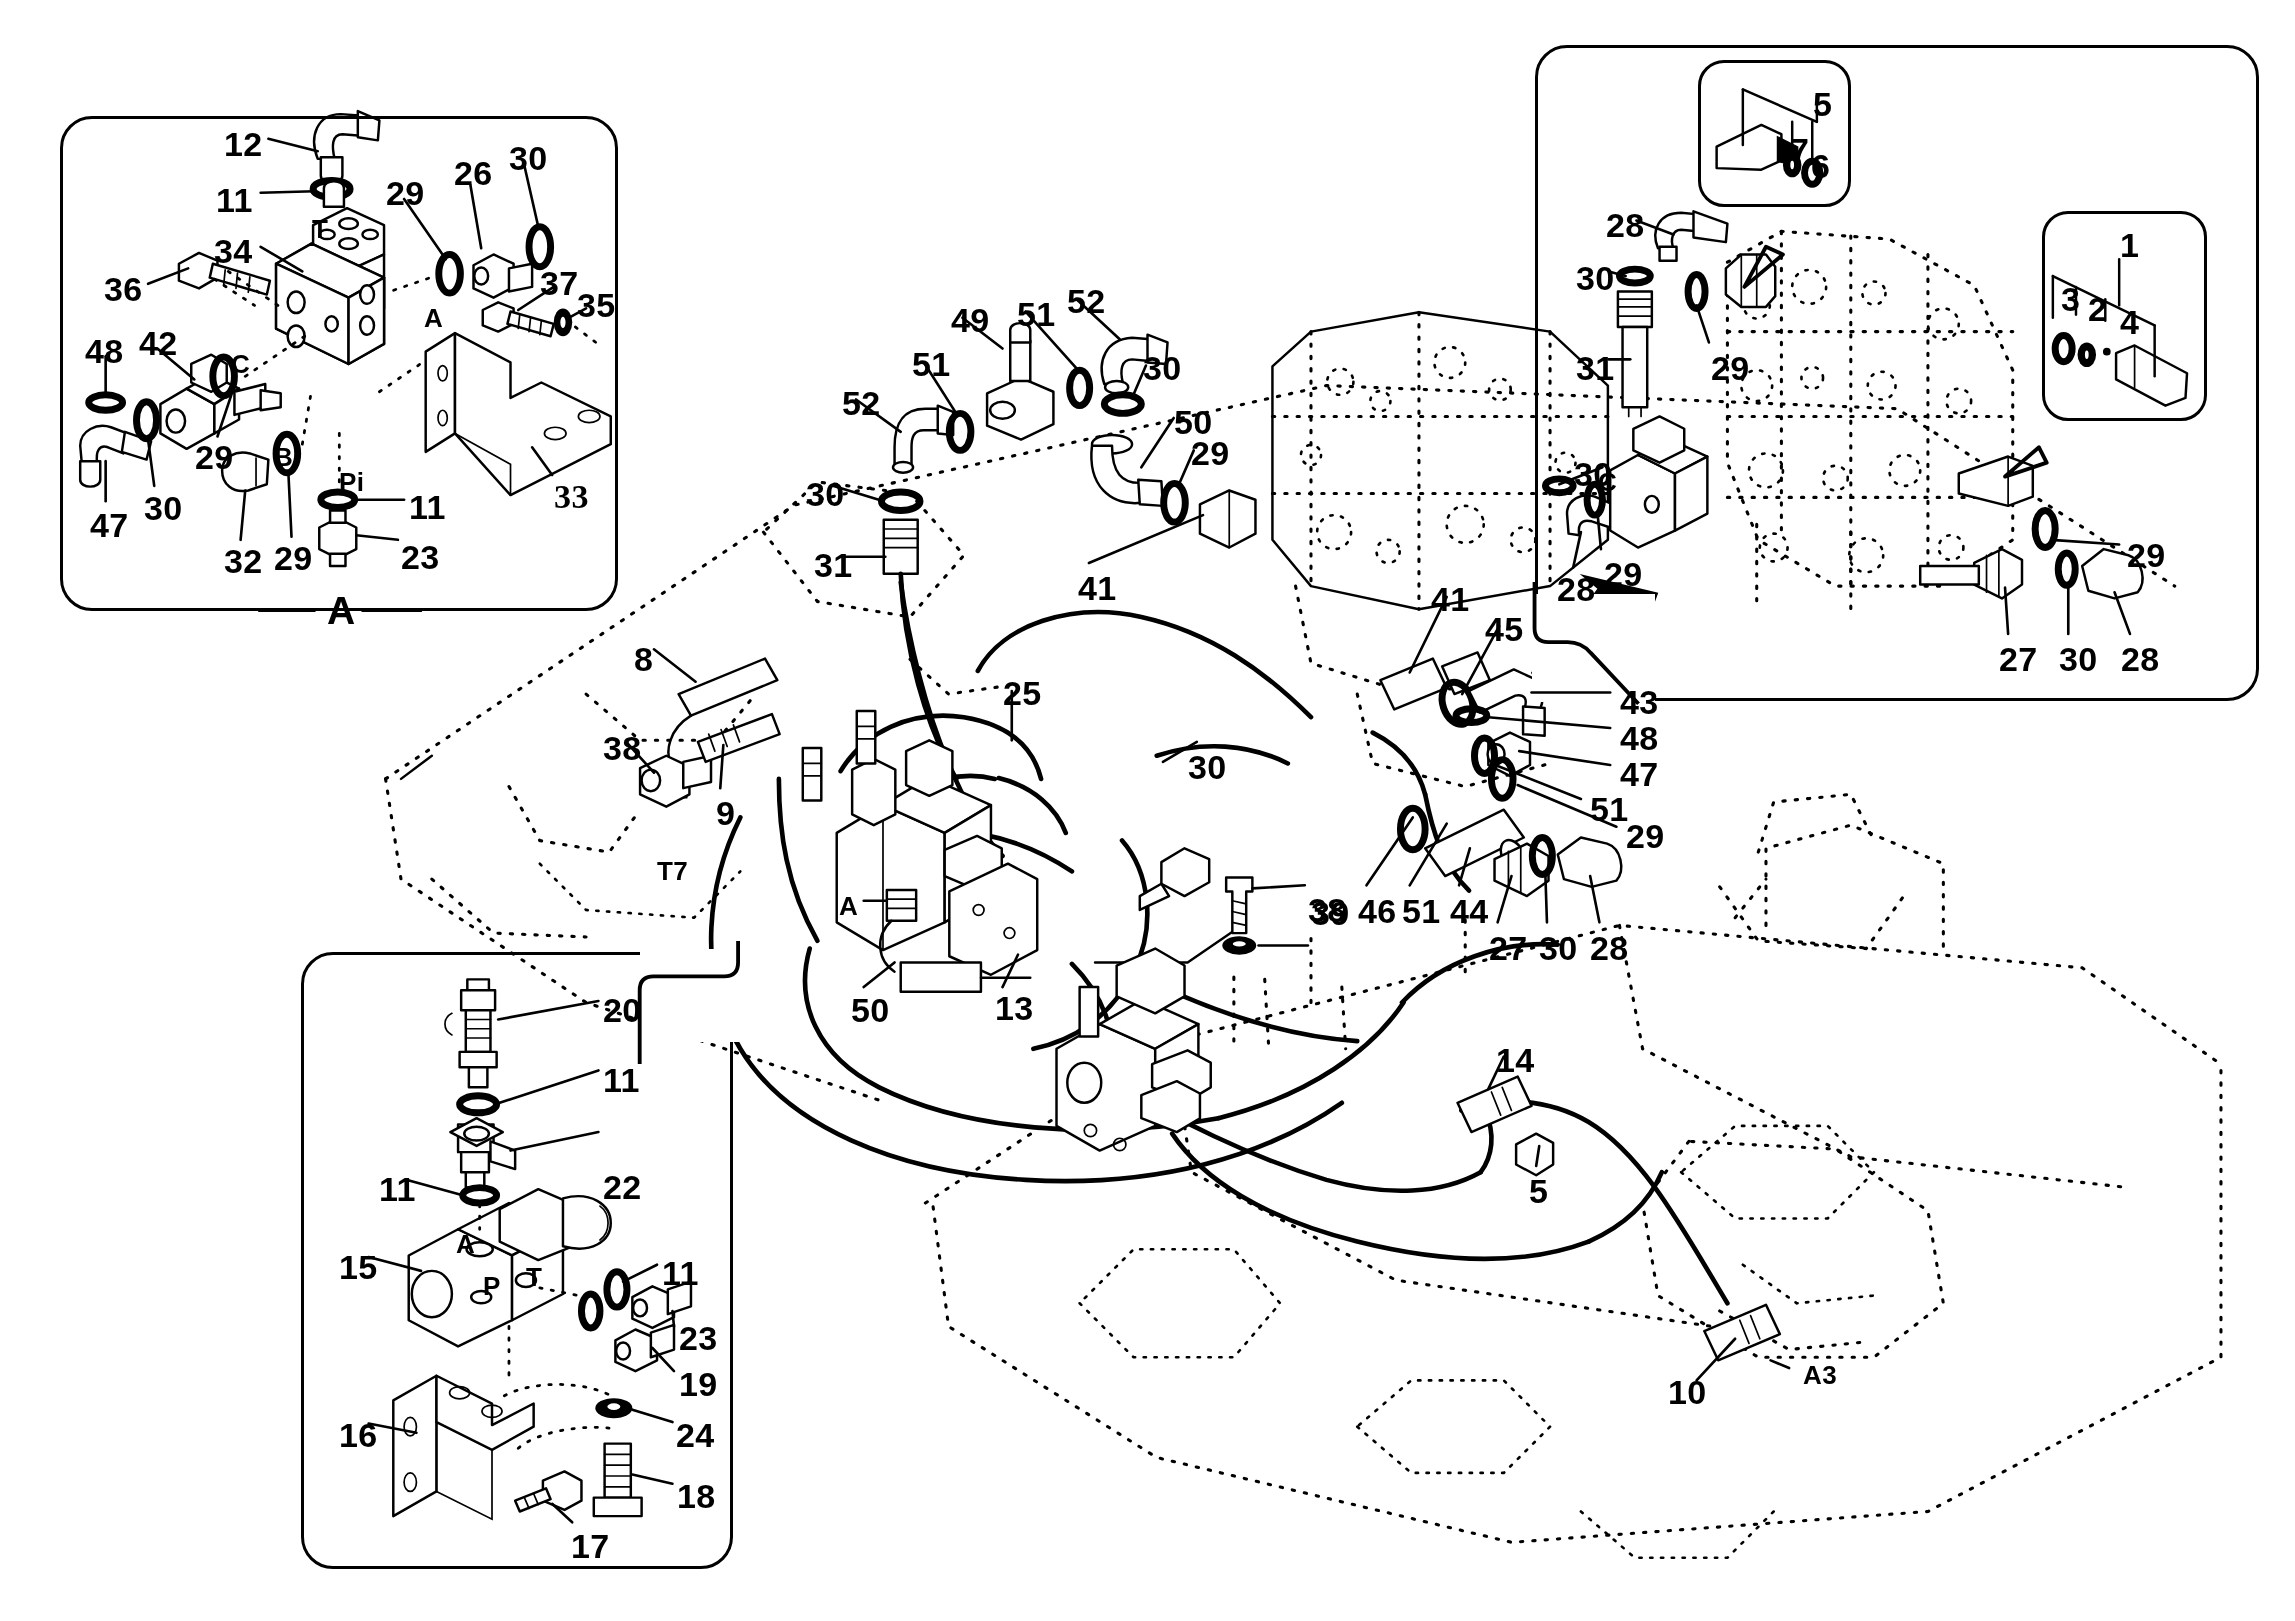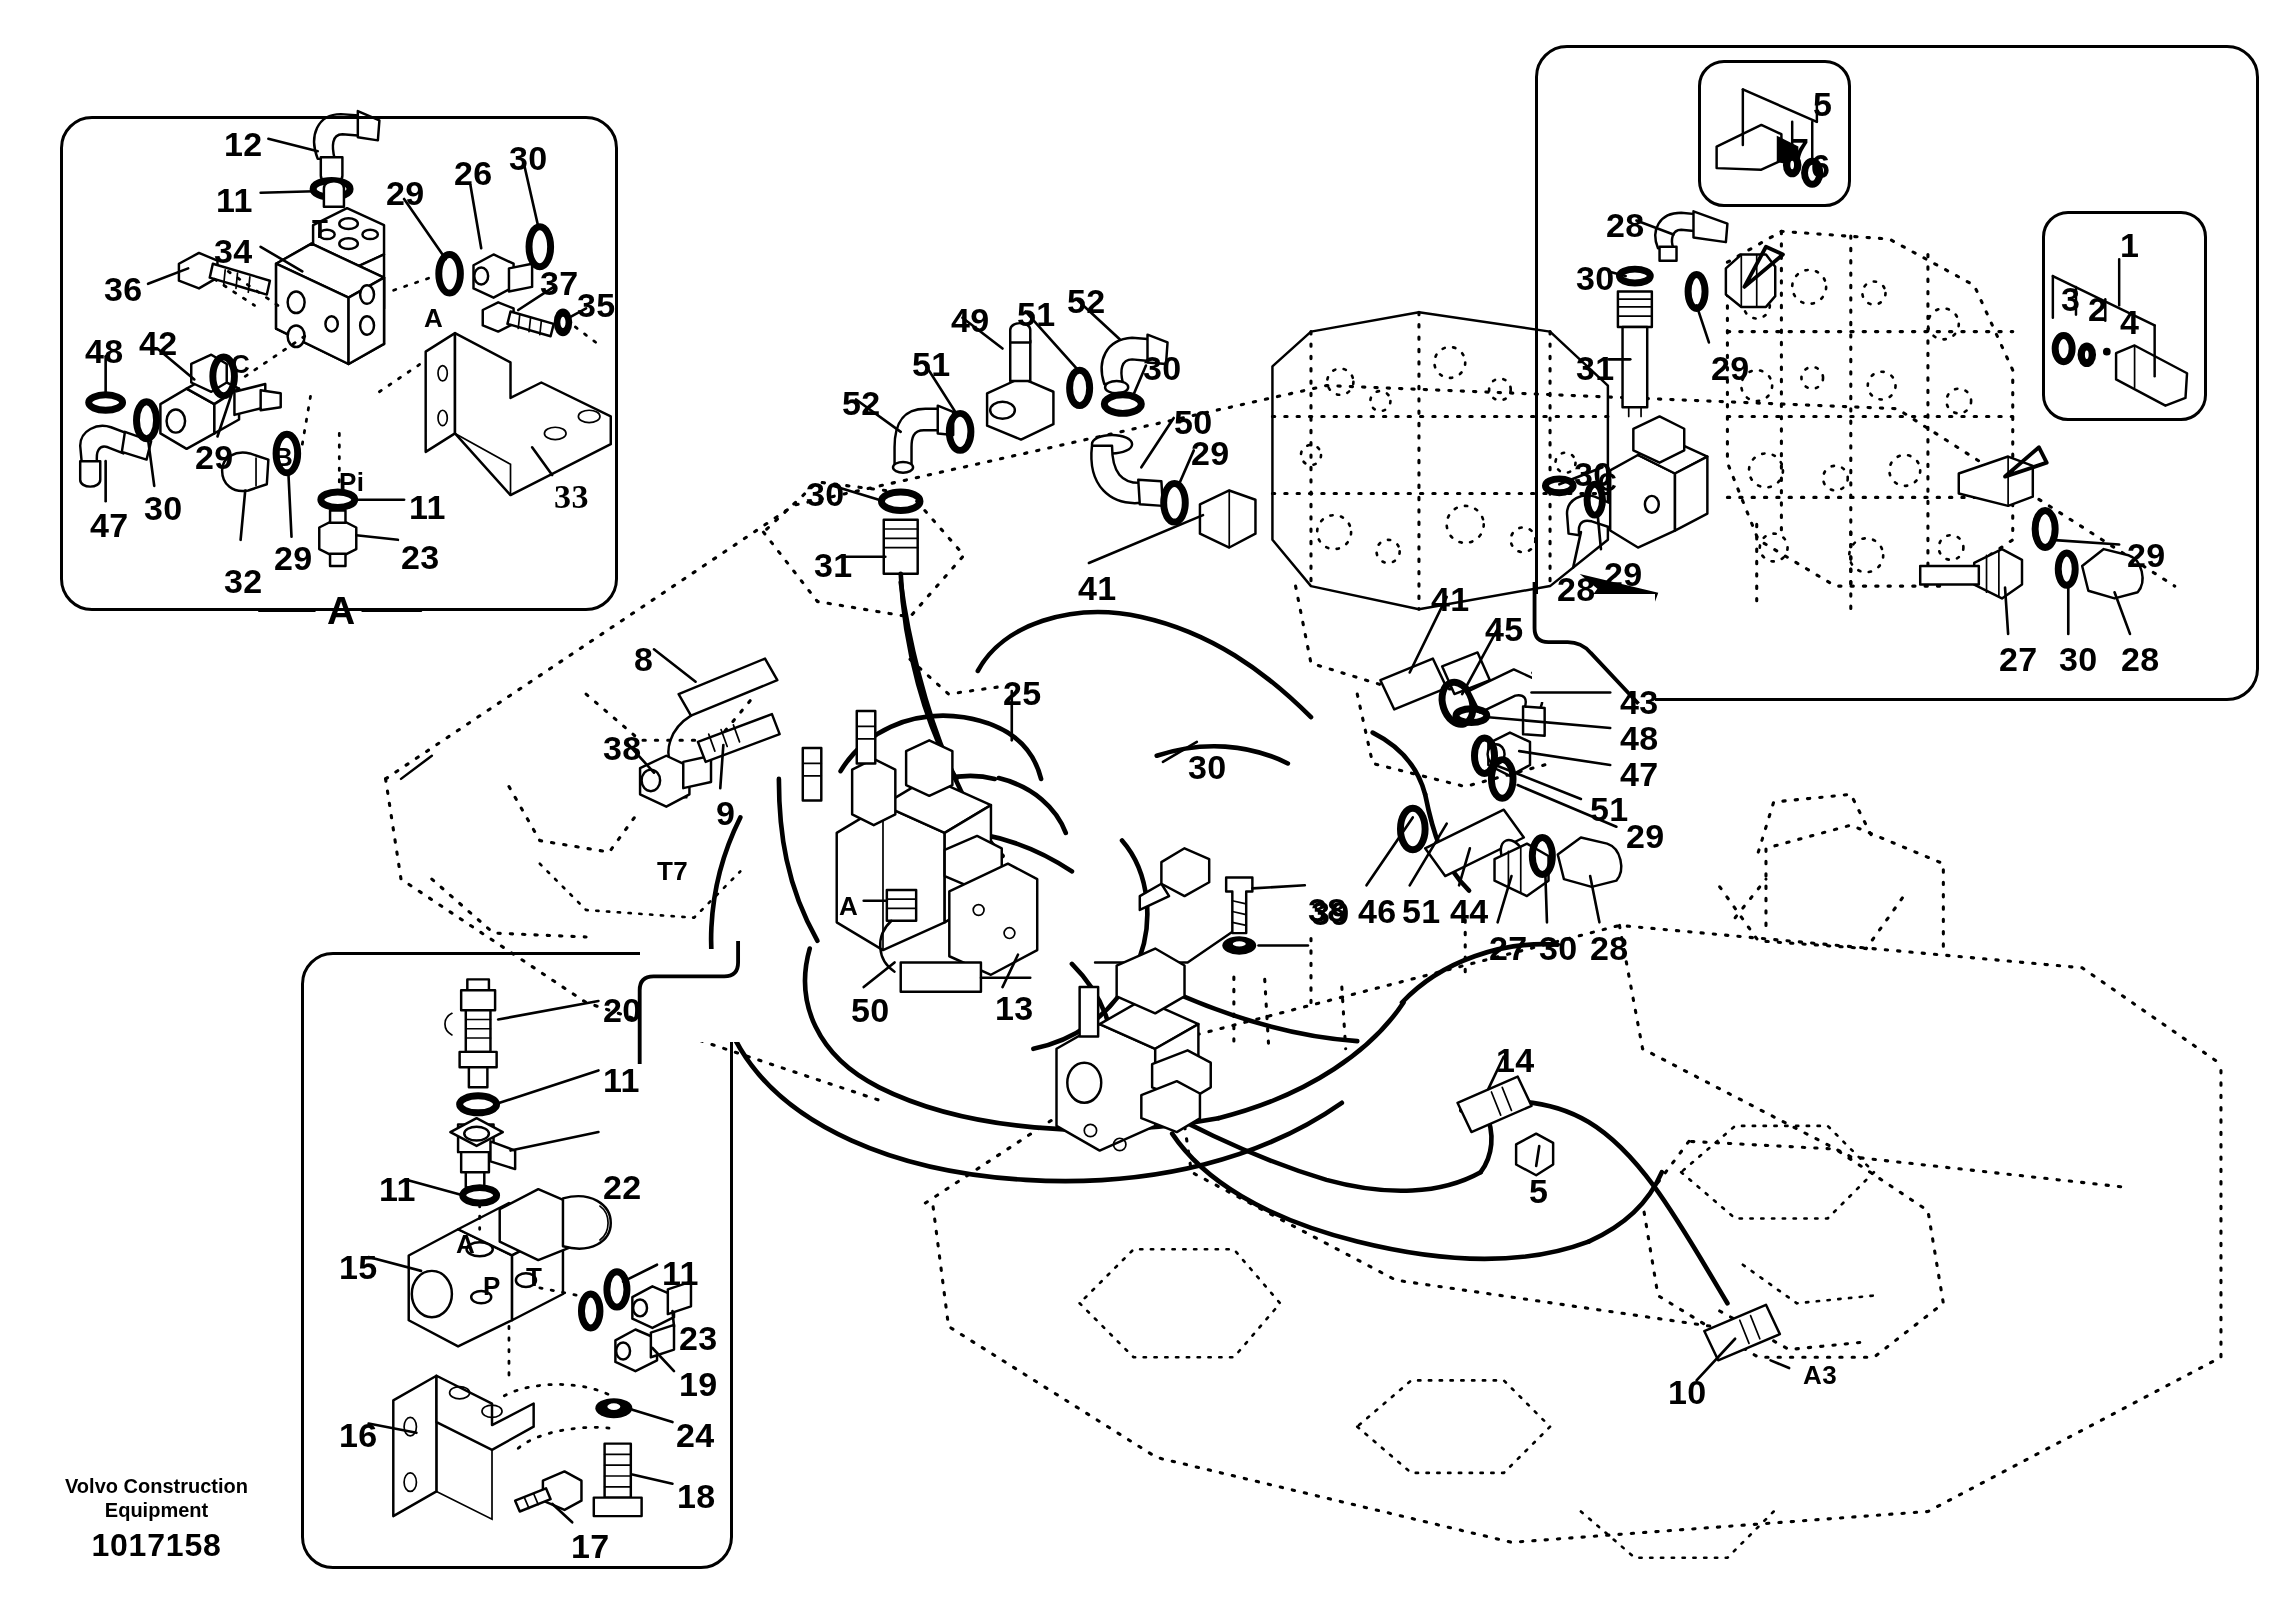--- a/index.html
+++ b/index.html
@@ -775,21 +775,21 @@
     <div class="lbl n" style="left:509px;top:141px;">30</div>
     <div class="lbl n" style="left:214px;top:234px;">34</div>
     <div class="lbl n" style="left:104px;top:272px;">36</div>
     <div class="lbl n" style="left:540px;top:266px;">37</div>
     <div class="lbl n" style="left:577px;top:288px;">35</div>
     <div class="lbl n" style="left:85px;top:334px;">48</div>
     <div class="lbl n" style="left:139px;top:326px;">42</div>
     <div class="lbl n" style="left:195px;top:440px;">29</div>
     <div class="lbl n" style="left:144px;top:491px;">30</div>
     <div class="lbl n" style="left:90px;top:508px;">47</div>
-    <div class="lbl n" style="left:224px;top:544px;margin-top:20px;">32</div>
+    <div class="lbl n" style="left:224px;top:544px;">32</div>
     <div class="lbl n" style="left:274px;top:541px;">29</div>
     <div class="lbl n" style="left:409px;top:490px;">11</div>
     <div class="lbl n" style="left:401px;top:540px;">23</div>
     <div class="lbl n" style="left:554px;top:480px;font-family:Liberation Serif, serif;">33</div>
 
     <div class="lbl port" style="left:312px;top:216px;">T</div>
     <div class="lbl port" style="left:424px;top:305px;">A</div>
     <div class="lbl port" style="left:231px;top:351px;">C</div>
     <div class="lbl port" style="left:274px;top:444px;">B</div>
     <div class="lbl port" style="left:339px;top:469px;">Pi</div>
@@ -875,20 +875,15 @@
     <div class="lbl n" style="left:995px;top:991px;">13</div>
     <div class="lbl n" style="left:1496px;top:1043px;">14</div>
     <div class="lbl n" style="left:1529px;top:1174px;">5</div>
     <div class="lbl n" style="left:1668px;top:1375px;">10</div>
 
     <div class="lbl port" style="left:839px;top:893px;">A</div>
     <div class="lbl port" style="left:657px;top:858px;">T7</div>
     <div class="lbl port" style="left:1803px;top:1362px;">A3</div>
   </div>
 
-  <div id="logo" style="left:56px;top:1475px;width:201px;">
-    <div class="brand">Volvo Construction</div>
-    <div class="brand">Equipment</div>
-    <div class="docnum">1017158</div>
-  </div>
 
 </div>
 
 
 </body></html>

